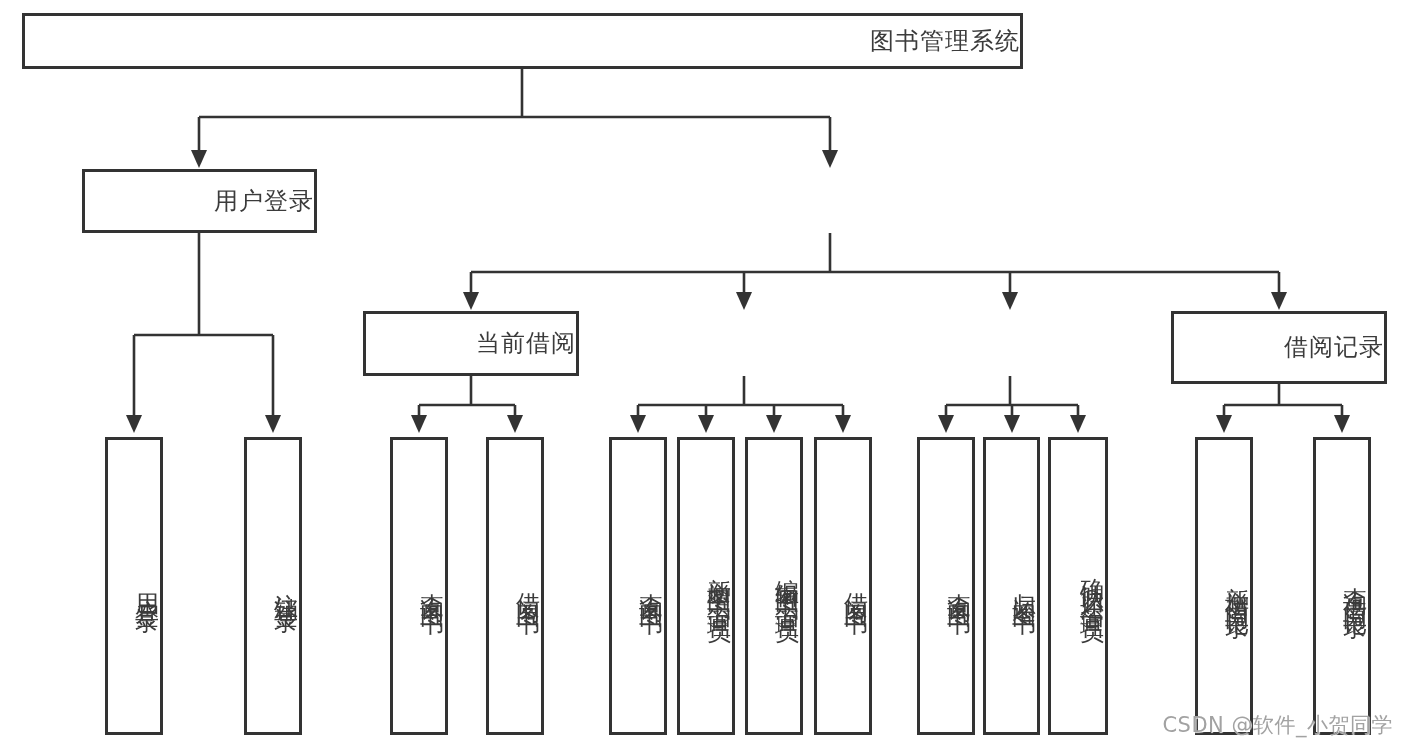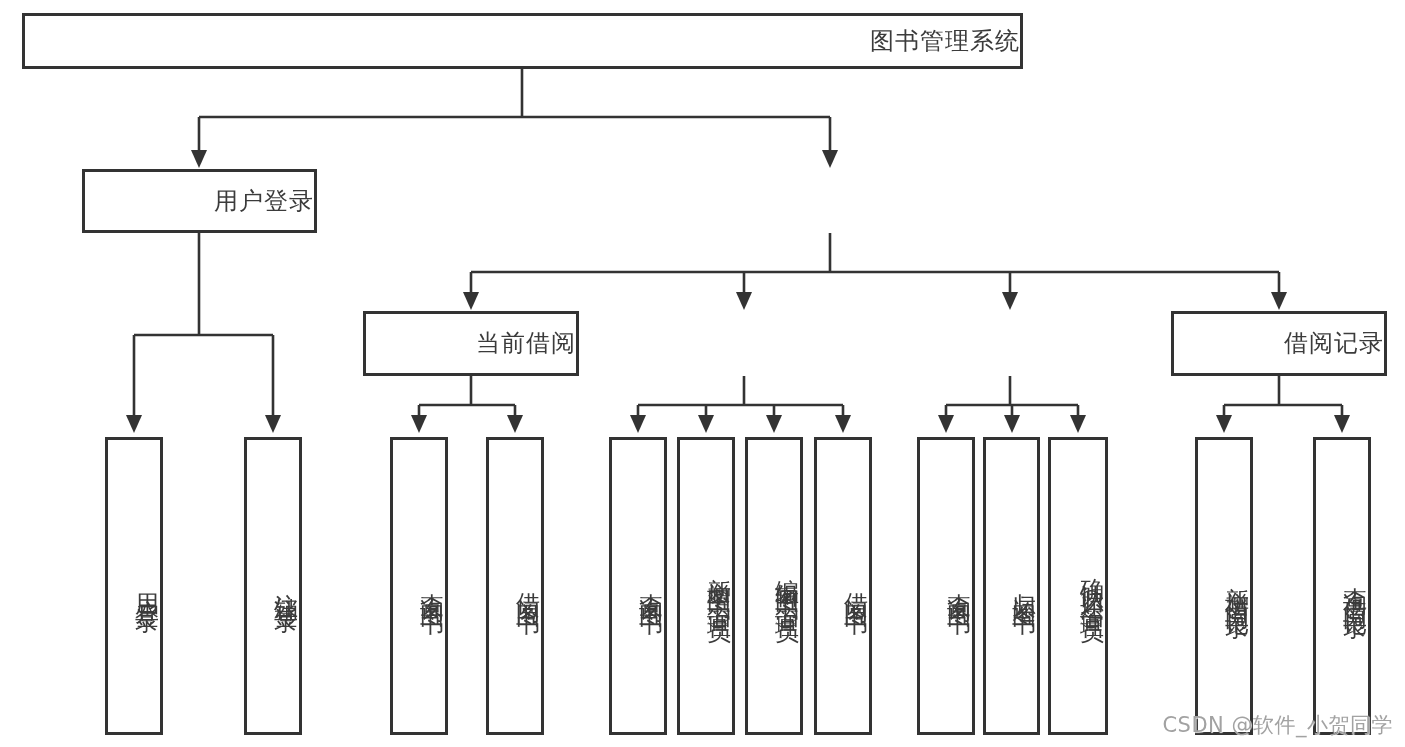--- a/index.html
+++ b/index.html
@@ -131,21 +131,21 @@
     <span class="h-label">图书管理系统</span>
   </div>
 
   <div class="box" style="left:82px; top:169px; width:235px; height:64px;">
     <span class="h-label">用户登录</span>
   </div>
 
   <div class="box" style="left:363px; top:311px; width:216px; height:65px;">
     <span class="h-label">当前借阅</span>
   </div>
-  <div class="box" style="left:1171px; top:311px; width:216px; height:65px;">
+  <div class="box" style="left:1171px; top:311px; width:216px; height:73px;">
     <span class="h-label">借阅记录</span>
   </div>
 
   <div class="box leaf" style="left:105px;">
     <span class="v-label">用户登录</span>
   </div>
   <div class="box leaf" style="left:244px;">
     <span class="v-label">注销登录</span>
   </div>
 

